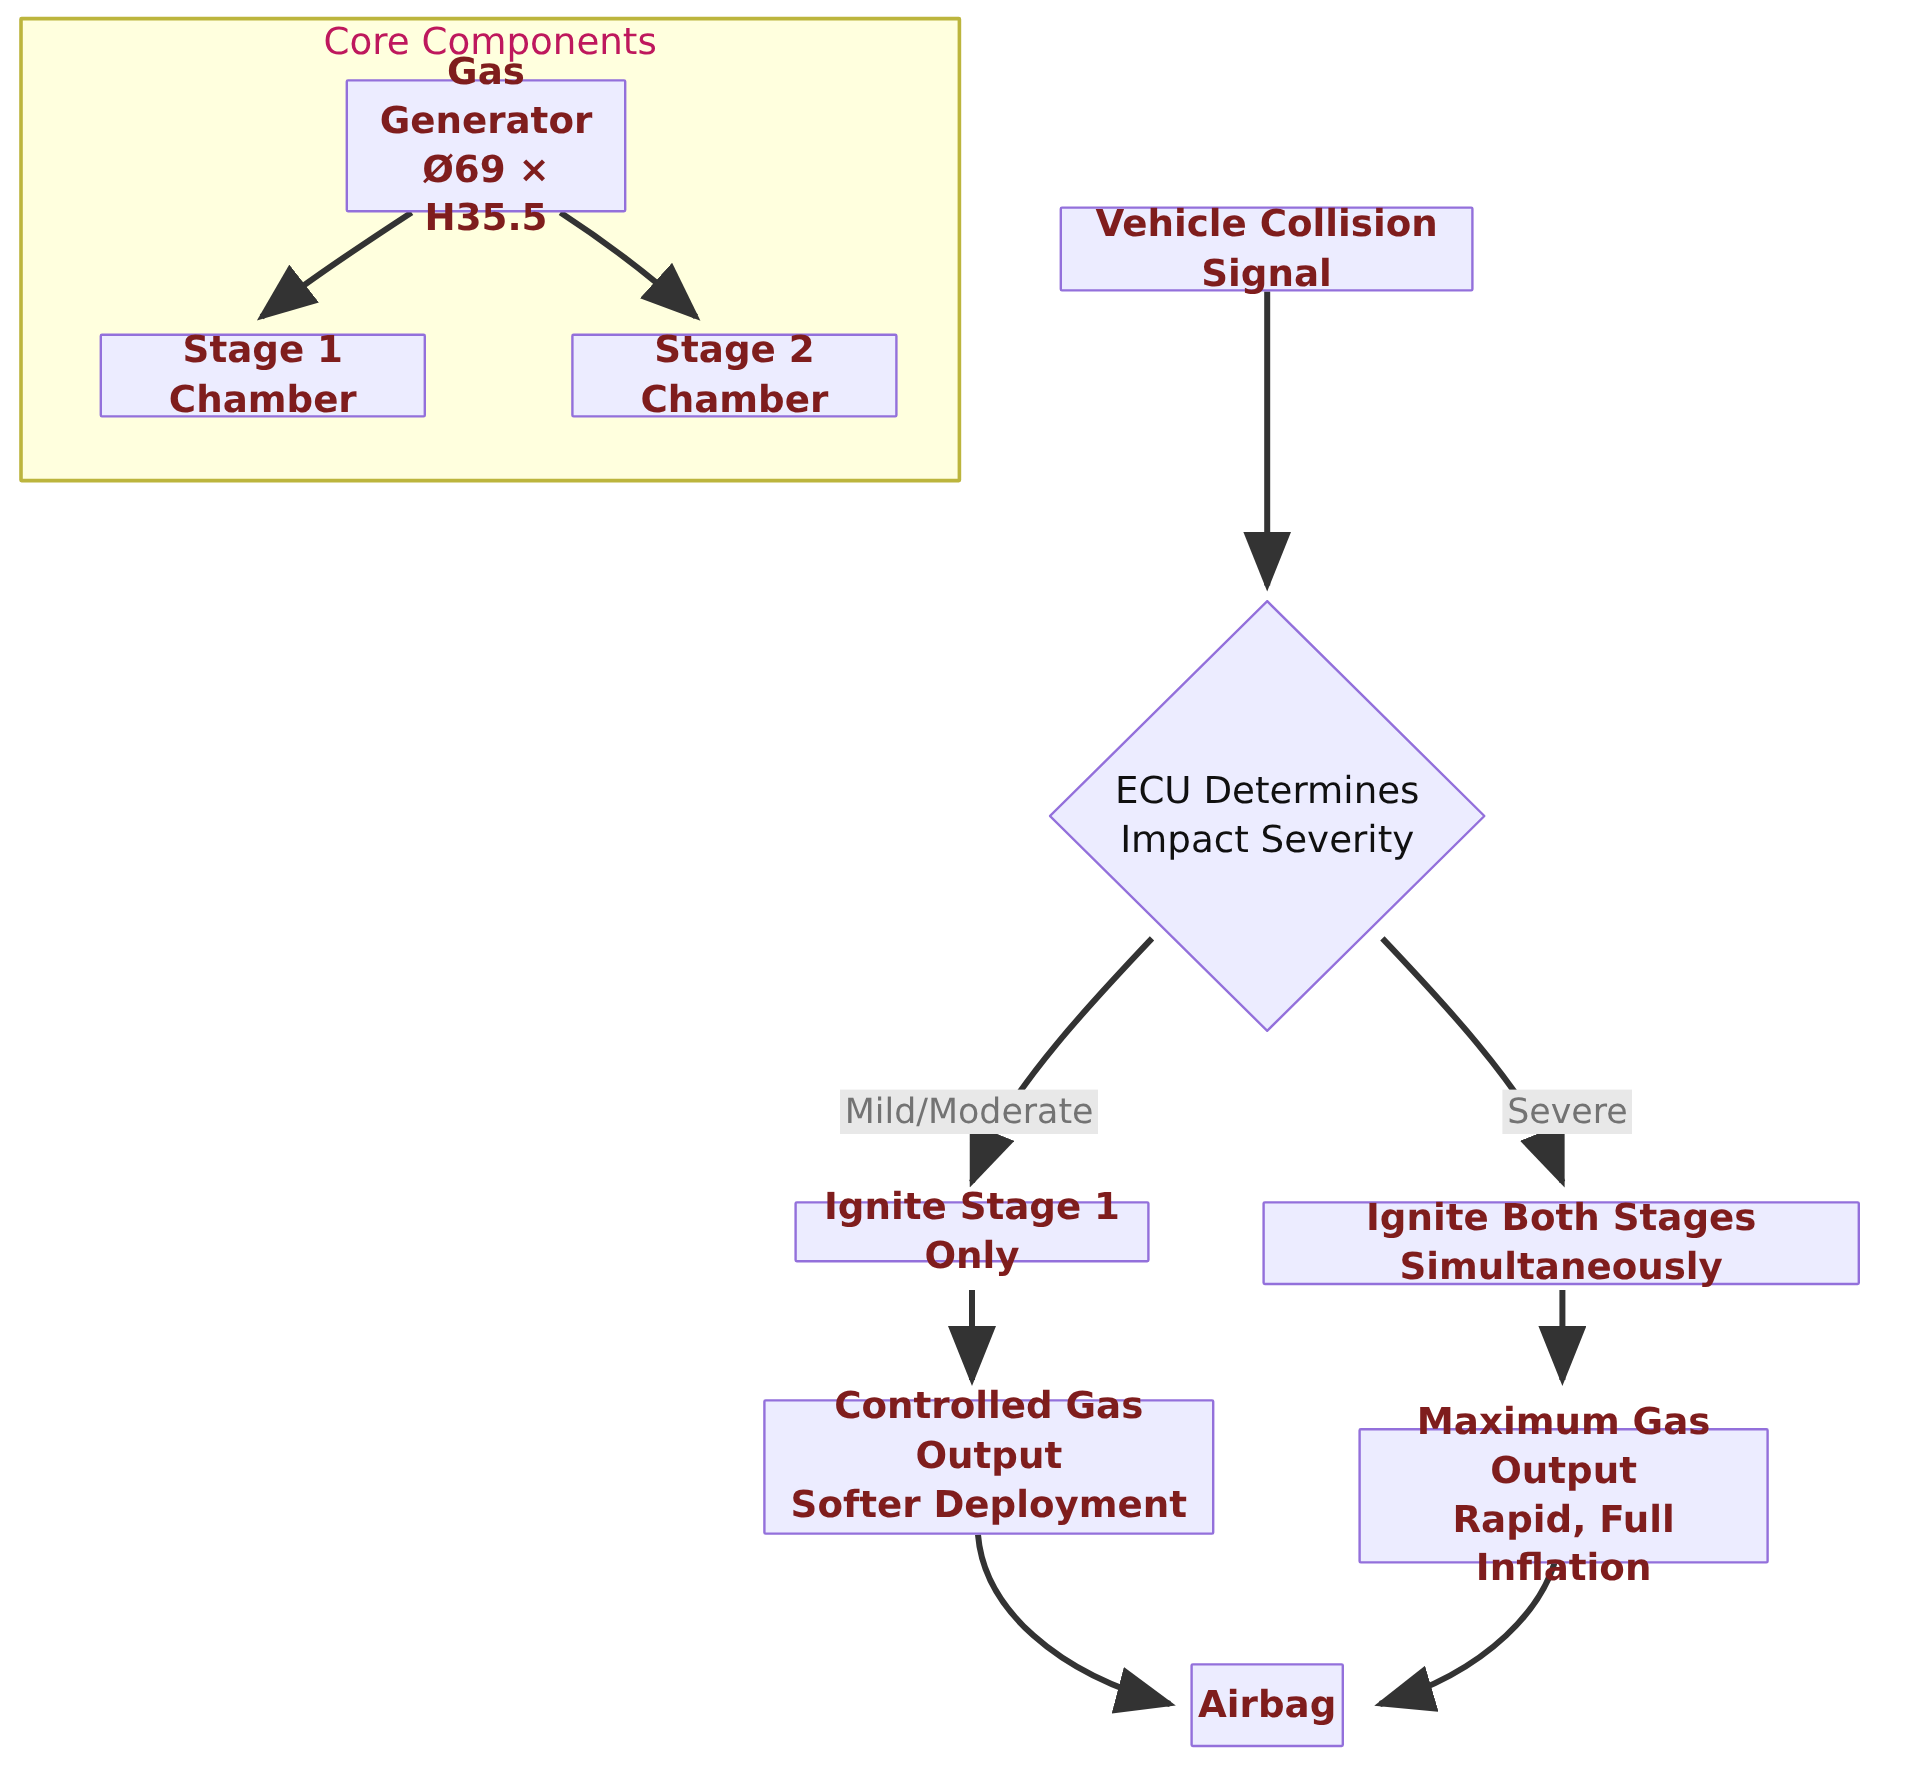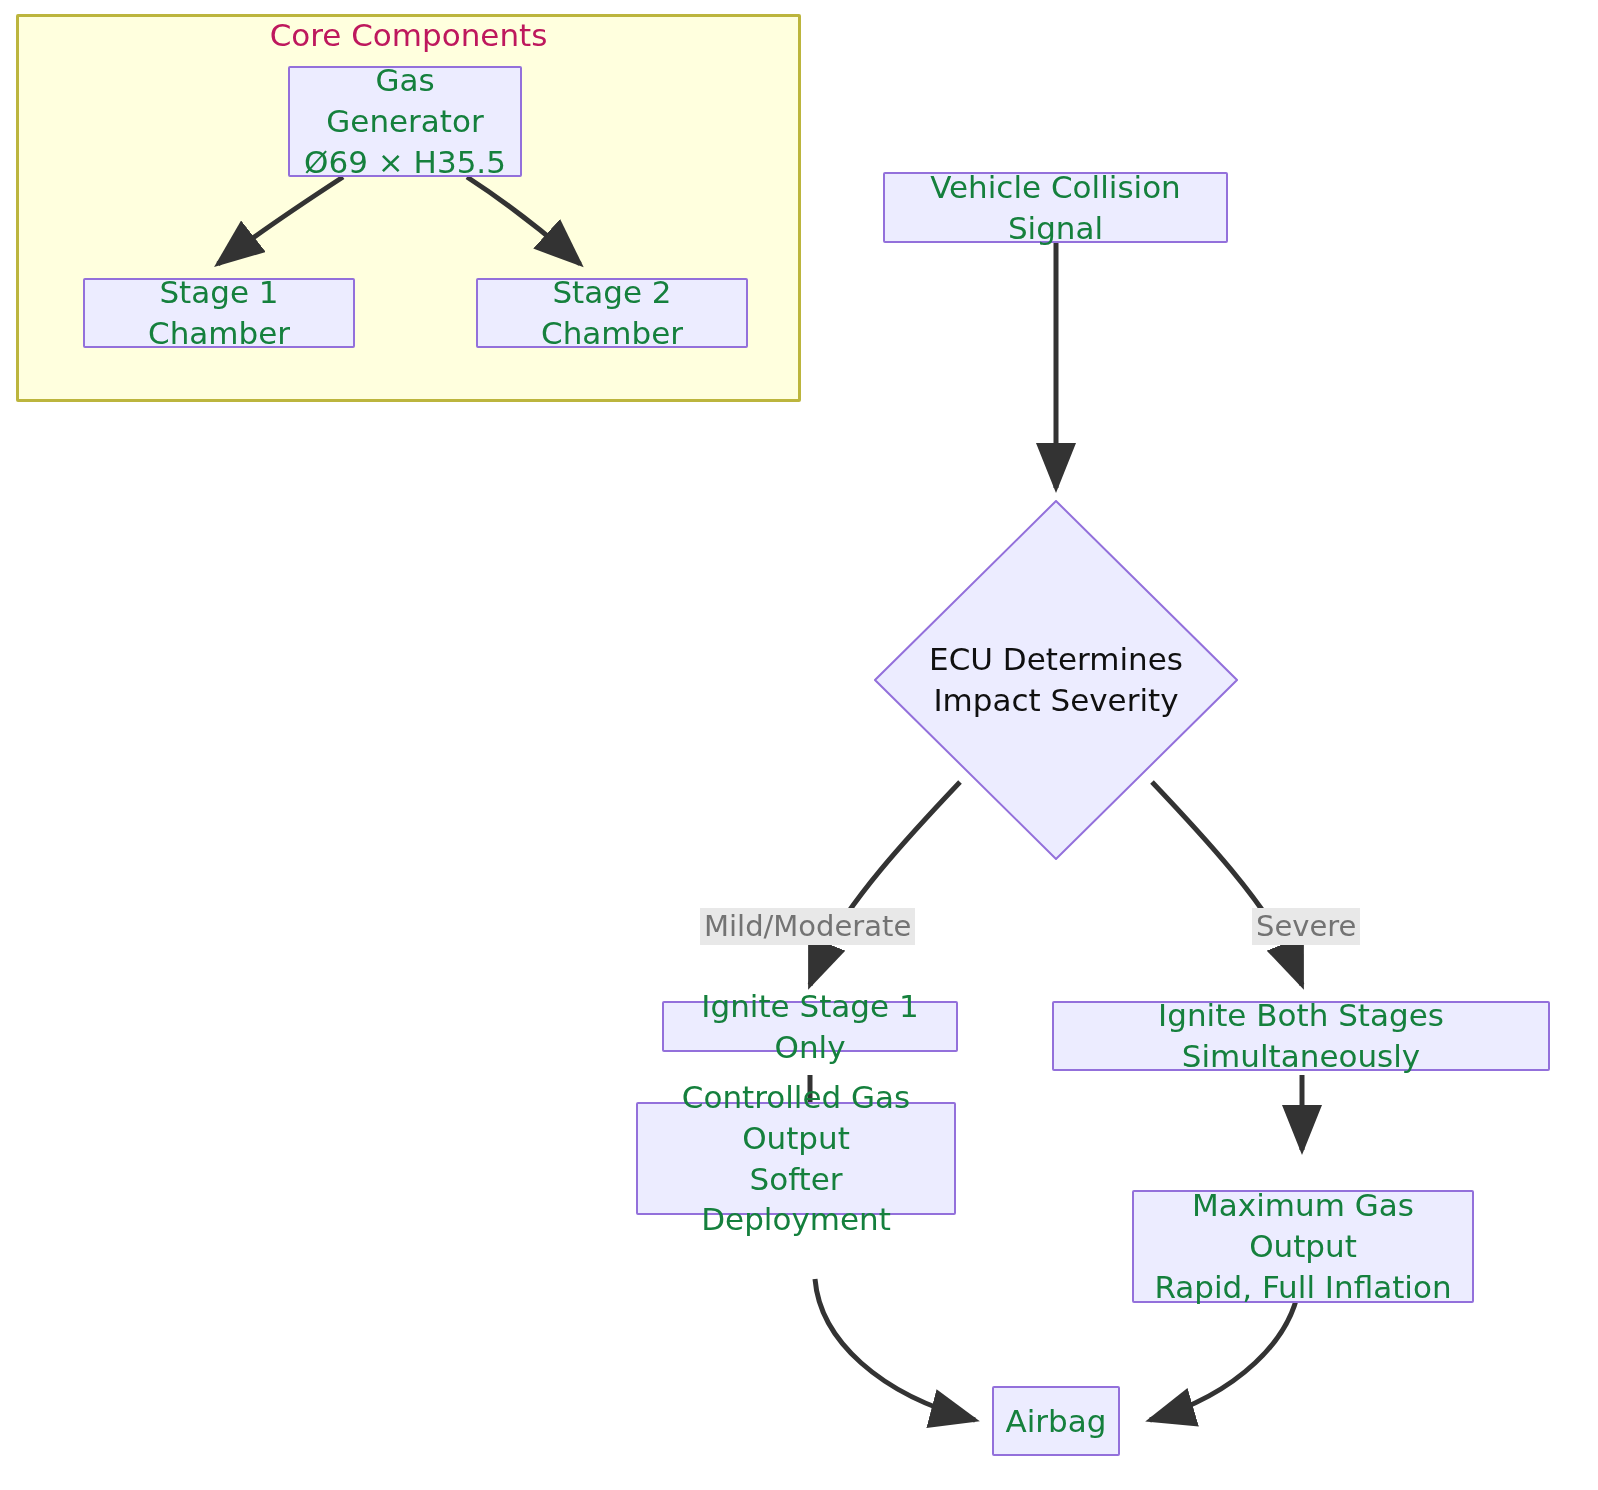--- a/index.html
+++ b/index.html
@@ -43,24 +43,25 @@
   .node {
     position: absolute;
     box-sizing: border-box;
     background: #ececff;
     border: 2px solid #9370db;
     border-radius: 2px;
     display: flex;
     align-items: center;
     justify-content: center;
     text-align: center;
-    color: #15803d;
+    color: #7f1d1d;
     font-size: 31px;
     line-height: 1.32;
     padding: 2px 14px;
+    font-weight: bold;
   }
   .node .line { display: block; }
   .diamond-wrap {
     position: absolute;
   }
   .diamond-shape {
     position: absolute;
     left: 0; top: 0;
     width: 100%; height: 100%;
   }
@@ -157,21 +158,21 @@
   <div class="edge-label" style="left:1252px; top:908px;">Severe</div>
 
   <div class="node" style="left:662px; top:1001px; width:296px; height:51px;">
     <span class="line">Ignite Stage 1 Only</span>
   </div>
 
   <div class="node" style="left:1052px; top:1001px; width:498px; height:70px;">
     <span class="line">Ignite Both Stages Simultaneously</span>
   </div>
 
-  <div class="node" style="left:636px; top:1102px; width:320px; height:113px;">
+  <div class="node" style="left:636px; top:1166px; width:376px; height:113px;align-items:flex-end;">
     <span>
       <span class="line">Controlled Gas Output</span>
       <span class="line">Softer Deployment</span>
     </span>
   </div>
 
   <div class="node" style="left:1132px; top:1190px; width:342px; height:113px;">
     <span>
       <span class="line">Maximum Gas Output</span>
       <span class="line">Rapid, Full Inflation</span>

